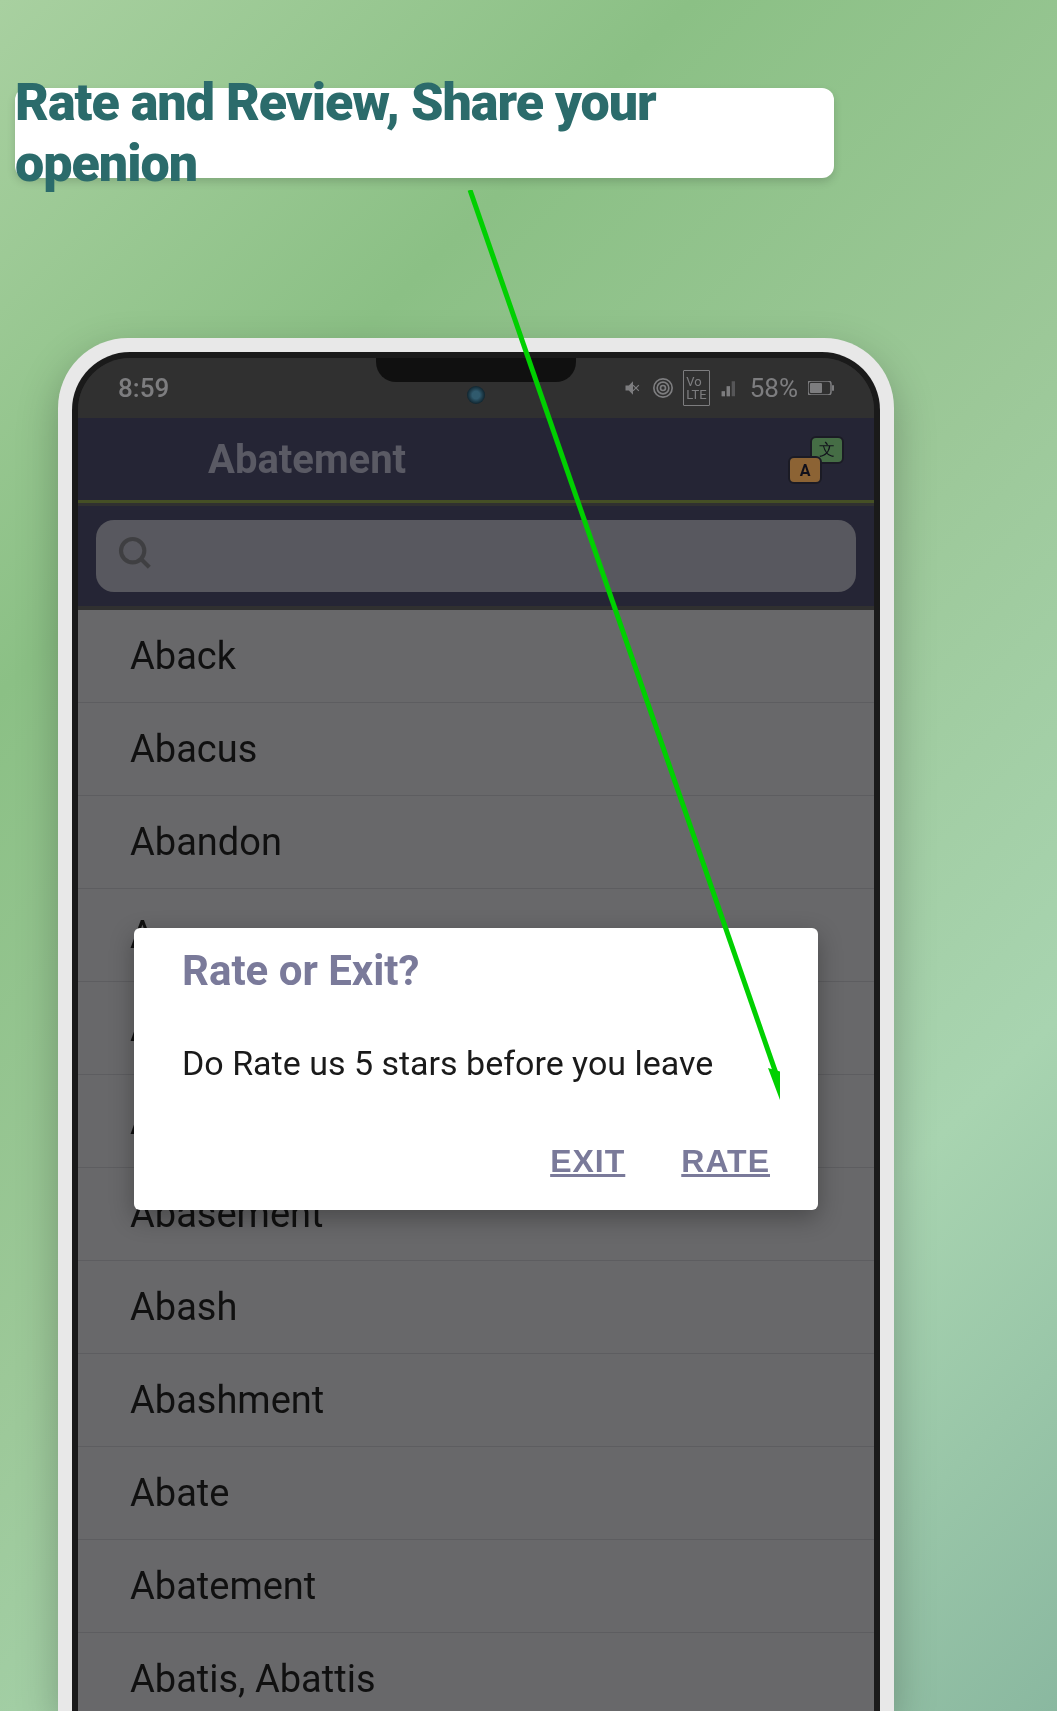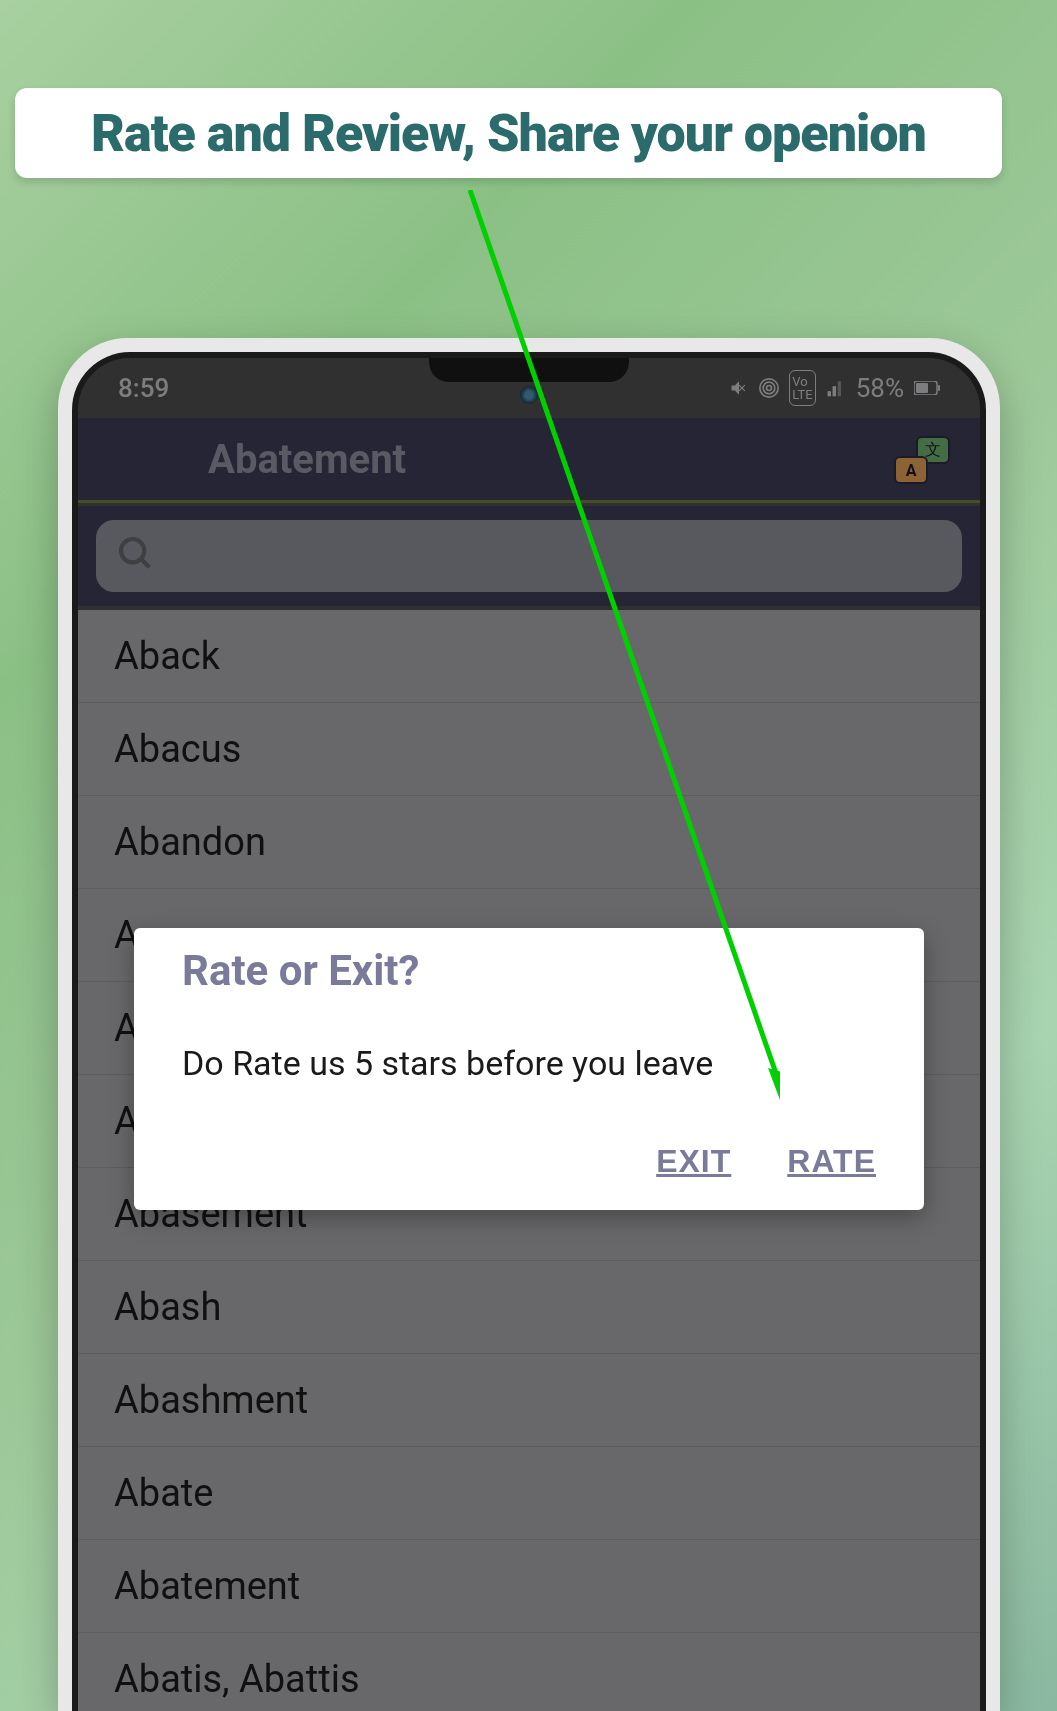--- a/index.html
+++ b/index.html
@@ -10,21 +10,21 @@
   font-family: -apple-system, BlinkMacSystemFont, 'Segoe UI', Roboto, sans-serif;
   overflow: hidden;
   position: relative;
 }
 
 
 .top-banner {
   position: absolute;
   top: 88px;
   left: 15px;
-  width: 987px;
+  width: 819px;
   height: 90px;
   background: #fff;
   border-radius: 12px;
   box-shadow: 0 4px 8px rgba(0,0,0,0.15);
   display: flex;
   align-items: center;
   justify-content: center;
 }
 .top-banner h1 {
   color: #2b6b6b;
@@ -38,21 +38,21 @@
   left: -100px;
   width: 400px;
   height: 940px;
 }
 
 
 .phone-frame {
   position: absolute;
   top: 338px;
   left: 58px;
-  width: 942px;
+  width: 836px;
   height: 1373px;
   background: #e8e8e8;
   border-radius: 70px 70px 0 0;
   box-shadow: 0 15px 40px rgba(0,0,0,0.25);
   overflow: hidden;
 }
 .phone-inner {
   position: absolute;
   top: 14px;
   left: 14px;
@@ -204,21 +204,21 @@
 
 .word-list {
   position: absolute;
   top: 252px;
   left: 0;
   right: 0;
   bottom: 0;
   background: #a0a0a4;
 }
 .word-item {
-  padding: 24px 36px;
+  padding: 24px 52px;
   font-size: 38px;
   color: #1a1a1a;
   border-bottom: 1px solid #909094;
   font-weight: 400;
 }
 
 
 .dialog {
   position: absolute;
   top: 570px;
@@ -297,21 +297,21 @@
                 <path d="M3 9v6h4l5 5V4L7 9H3zm13.5 3l3-3-1-1-3 3-3-3-1 1 3 3-3 3 1 1 3-3 3 3 1-1-3-3z"></path>
               </svg>
           </span>
           <span class="status-icon-svg">
             <svg width="20" height="20" viewBox="0 0 24 24" fill="none" stroke="#c0c0c4" stroke-width="2">
                 <circle cx="12" cy="12" r="3"></circle>
                 <circle cx="12" cy="12" r="7"></circle>
                 <circle cx="12" cy="12" r="11"></circle>
               </svg>
           </span>
-          <span style="font-size:13px; line-height:1; border:1px solid #c0c0c4; padding:4px 2px; border-radius:6px;">Vo<br>LTE</span>
+          <span style="font-size:13px; line-height:1; border:1px solid #c0c0c4; padding:4px 2px; border-radius:1px;">Vo<br>LTE</span>
           <span class="status-icon-svg">
             <svg width="20" height="20" viewBox="0 0 24 24" fill="#c0c0c4">
                 <path d="M2 22h4v-6H2v6zm6 0h4V10H8v12zm6 0h4V4h-4v18z" opacity="0.5"></path>
                 <path d="M2 22h4v-6H2v6zm6 0h4V10H8v12z"></path>
               </svg>
           </span>
           <span class="battery-text">58%</span>
           <span class="status-icon-svg">
             <svg width="26" height="14" viewBox="0 0 26 14">
                 <rect x="0" y="0" width="23" height="14" rx="3" fill="none" stroke="#c0c0c4" stroke-width="1.5"></rect>

